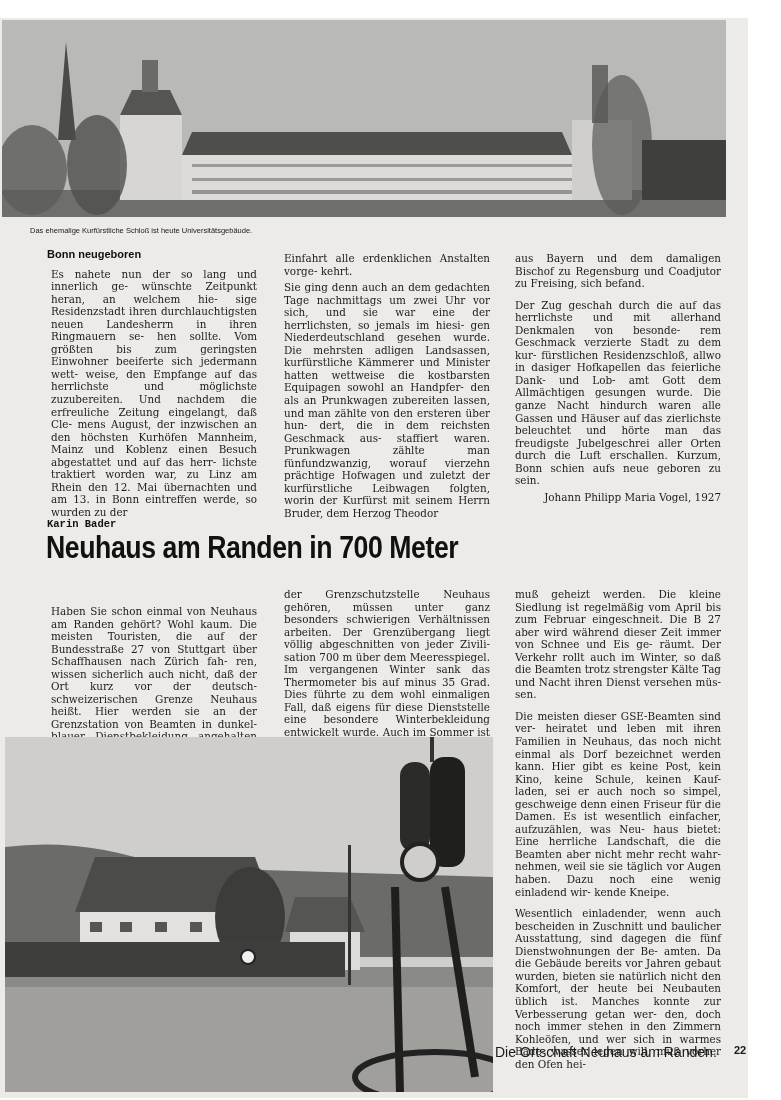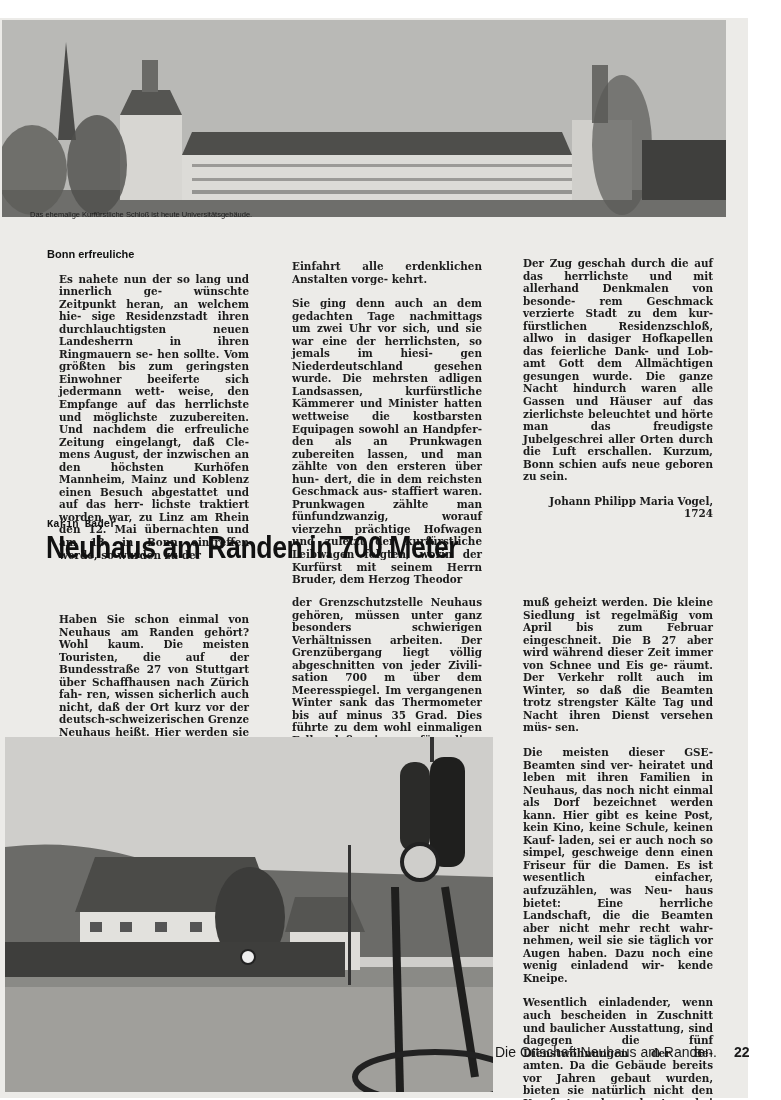--- a/index.html
+++ b/index.html
@@ -16,29 +16,29 @@
       position: absolute; overflow: hidden; background: #9a9a98;
     }
     .photo svg { display: block; }
     #photo-top { left: 2px; top: 20px; width: 724px; height: 197px; }
     #photo-bottom { left: 5px; top: 737px; width: 488px; height: 355px; }
     .caption {
       position: absolute;
       font-family: "Liberation Sans", sans-serif;
       font-size: 7.5px; color: #1a1a1a;
     }
-    #caption-top { left: 30px; top: 210px; }
+    #caption-top { left: 30px; top: 226px; }
     #caption-bottom { left: 495px; top: 1044px; font-size: 14px; }
-    #page-number { left: 734px; top: 1044px; font-size: 14px; font-weight: bold; }
+    #page-number { left: 734px; top: 1044px; font-size: 11px; font-weight: bold; }
     .col {
       position: absolute;
       font-size: 10.4px; line-height: 12.55px; color: #1c1c1c;
       text-align: justify; hyphens: manual;
     }
-    .col p { margin: 12px; font-weight: bold; }
+    .col p { margin: 4px; }
     .col p.gap { margin-top: 9px; }
     .sub-heading {
       font-family: "Liberation Sans", sans-serif; font-weight: bold;
       font-size: 11px; margin-bottom: 7px; color: #111; text-align: left;
     }
     #c1 { left: 47px; top: 248px; width: 214px; }
     #c2 { left: 280px; top: 248px; width: 214px; }
     #c3 { left: 511px; top: 248px; width: 214px; }
     .signature { text-align: right; margin-top: 8px; }
     #author {
@@ -88,30 +88,31 @@
 
     <ellipse cx="30" cy="150" rx="35" ry="45" fill="#5c5c59" opacity="0.8"></ellipse>
     <ellipse cx="95" cy="145" rx="30" ry="50" fill="#4f4f4c" opacity="0.8"></ellipse>
     <ellipse cx="620" cy="125" rx="30" ry="70" fill="#5a5a57" opacity="0.7"></ellipse>
     <rect x="640" y="120" width="84" height="60" fill="#3f3f3d"></rect>
   </svg>
 </div>
 <div class="caption" id="caption-top">Das ehemalige Kurfürstliche Schloß ist heute Universitätsgebäude.</div>
 
 <div class="col" id="c1">
-  <div class="sub-heading">Bonn erfreuliche</div>
+  <div class="sub-heading">Bonn neugeboren</div>
   <p>Es nahete nun der so lang und innerlich ge- wünschte Zeitpunkt heran, an welchem hie- sige Residenzstadt ihren durchlauchtigsten neuen Landesherrn in ihren Ringmauern se- hen sollte. Vom größten bis zum geringsten Einwohner beeiferte sich jedermann wett- weise, den Empfange auf das herrlichste und möglichste zuzubereiten. Und nachdem die erfreuliche Zeitung eingelangt, daß Cle- mens August, der inzwischen an den höchsten Kurhöfen Mannheim, Mainz und Koblenz einen Besuch abgestattet und auf das herr- lichste traktiert worden war, zu Linz am Rhein den 12. Mai übernachten und am 13. in Bonn eintreffen werde, so wurden zu der</p>
 </div>
 <div class="col" id="c2">
   <p>Einfahrt alle erdenklichen Anstalten vorge- kehrt.</p>
   <p>Sie ging denn auch an dem gedachten Tage nachmittags um zwei Uhr vor sich, und sie war eine der herrlichsten, so jemals im hiesi- gen Niederdeutschland gesehen wurde. Die mehrsten adligen Landsassen, kurfürstliche Kämmerer und Minister hatten wettweise die kostbarsten Equipagen sowohl an Handpfer- den als an Prunkwagen zubereiten lassen, und man zählte von den ersteren über hun- dert, die in dem reichsten Geschmack aus- staffiert waren. Prunkwagen zählte man fünfundzwanzig, worauf vierzehn prächtige Hofwagen und zuletzt der kurfürstliche Leibwagen folgten, worin der Kurfürst mit seinem Herrn Bruder, dem Herzog Theodor</p>
 </div>
 <div class="col" id="c3">
+  <p>aus Bayern und dem damaligen Bischof zu Regensburg und Coadjutor zu Freising, sich befand.</p>
   <p class="gap">Der Zug geschah durch die auf das herrlichste und mit allerhand Denkmalen von besonde- rem Geschmack verzierte Stadt zu dem kur- fürstlichen Residenzschloß, allwo in dasiger Hofkapellen das feierliche Dank- und Lob- amt Gott dem Allmächtigen gesungen wurde. Die ganze Nacht hindurch waren alle Gassen und Häuser auf das zierlichste beleuchtet und hörte man das freudigste Jubelgeschrei aller Orten durch die Luft erschallen. Kurzum, Bonn schien aufs neue geboren zu sein.</p>
-  <p class="signature">Johann Philipp Maria Vogel, 1724</p>
+  <p class="signature">Johann Philipp Maria Vogel, 1927</p>
 </div>
 
 <div id="author">Karin Bader</div>
 <div id="headline">Neuhaus am Randen in 700 Meter</div>
 
 <div class="col" id="b1">
   <p>Haben Sie schon einmal von Neuhaus am Randen gehört? Wohl kaum. Die meisten Touristen, die auf der Bundesstraße 27 von Stuttgart über Schaffhausen nach Zürich fah- ren, wissen sicherlich auch nicht, daß der Ort kurz vor der deutsch-schweizerischen Grenze Neuhaus heißt. Hier werden sie an der Grenzstation von Beamten in dunkel- blauer Dienstbekleidung angehalten und um ihre Reisepapiere gebeten.</p>
   <p>Die zehn Beamten, die zum Stammpersonal</p>
 </div>
 <div class="col" id="b2">

